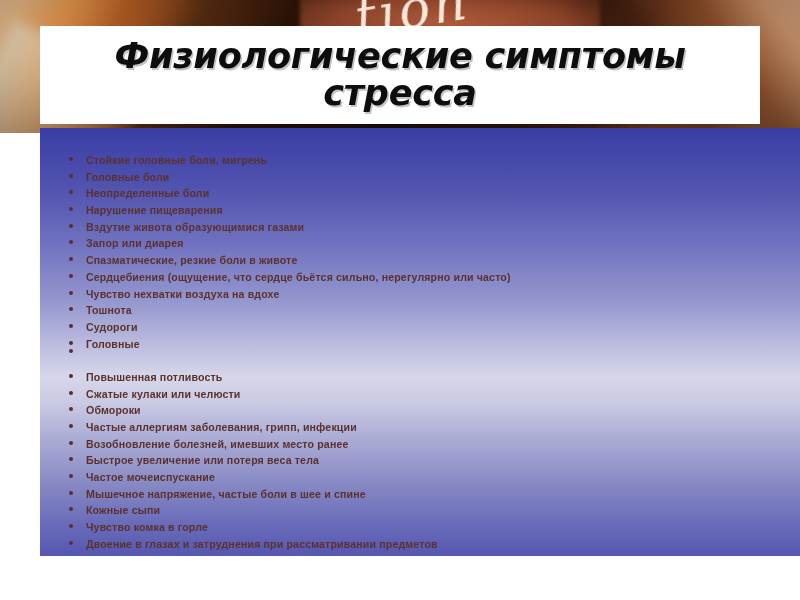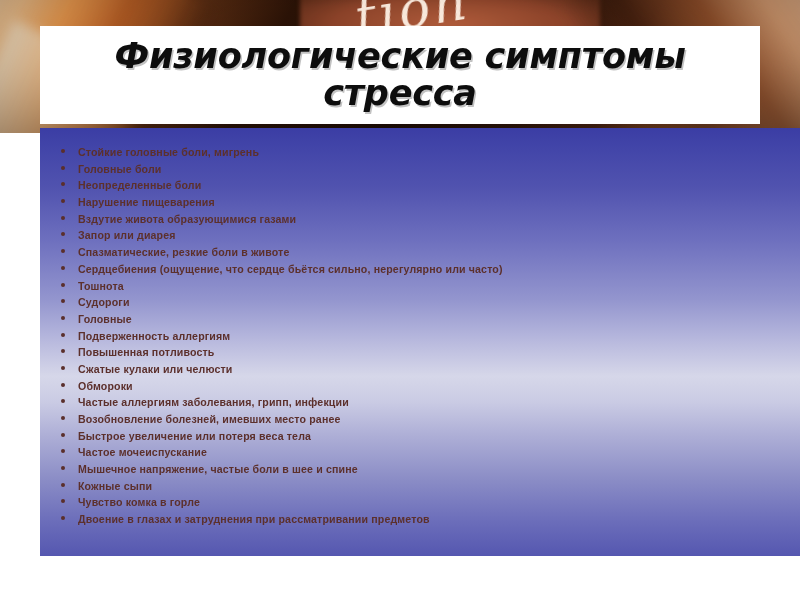--- a/index.html
+++ b/index.html
@@ -175,21 +175,21 @@
         #cacbe4 64%,
         #adaed6 72%,
         #8b8dc6 82%,
         #6b6dba 92%,
         #5557b0 100%);
     overflow: hidden;
   }
 
   .bullet-list {
     list-style: none;
-    margin: 4px;
+    margin: 12px;
     padding: 12px 0 0 0;
   }
   .bullet-item {
     display: flex;
     align-items: baseline;
     height: 16.7px;
     line-height: 16.7px;
     padding-left: 17px;
   }
   .bullet-dot {
@@ -259,33 +259,36 @@
         <li class="bullet-item">
           <span class="bullet-dot"></span>
           <span class="bullet-label">Спазматические, резкие боли в животе</span>
         </li>
         <li class="bullet-item">
           <span class="bullet-dot"></span>
           <span class="bullet-label">Сердцебиения (ощущение, что сердце бьётся сильно, нерегулярно или часто)</span>
         </li>
         <li class="bullet-item">
           <span class="bullet-dot"></span>
+          <span class="bullet-label">Чувство нехватки воздуха на вдохе</span>
+        </li>
+        <li class="bullet-item">
+          <span class="bullet-dot"></span>
           <span class="bullet-label">Тошнота</span>
         </li>
         <li class="bullet-item">
           <span class="bullet-dot"></span>
           <span class="bullet-label">Судороги</span>
         </li>
         <li class="bullet-item">
           <span class="bullet-dot"></span>
           <span class="bullet-label">Головные</span>
         </li>
         <li class="bullet-item">
           <span class="bullet-dot"></span>
-          <span class="bullet-label">Подверженность аллергиям</span>
         </li>
         <li class="bullet-item">
           <span class="bullet-dot"></span>
           <span class="bullet-label">Повышенная потливость</span>
         </li>
         <li class="bullet-item">
           <span class="bullet-dot"></span>
           <span class="bullet-label">Сжатые кулаки или челюсти</span>
         </li>
         <li class="bullet-item">

